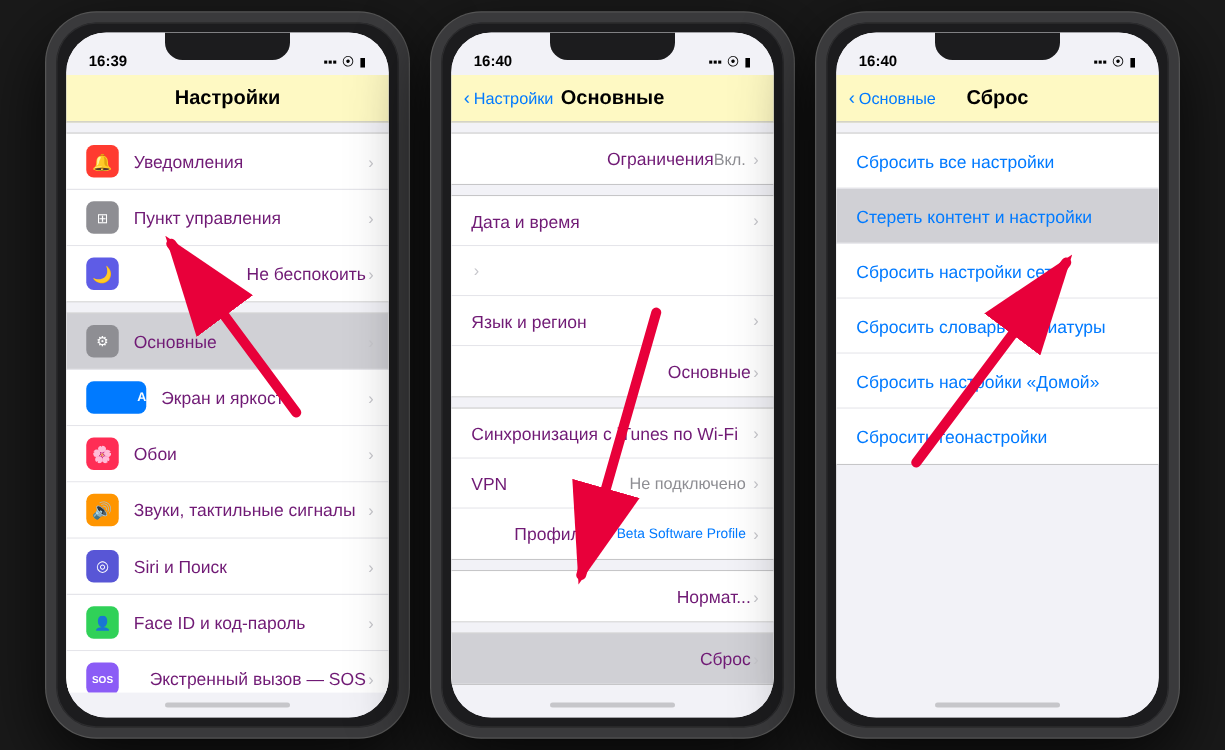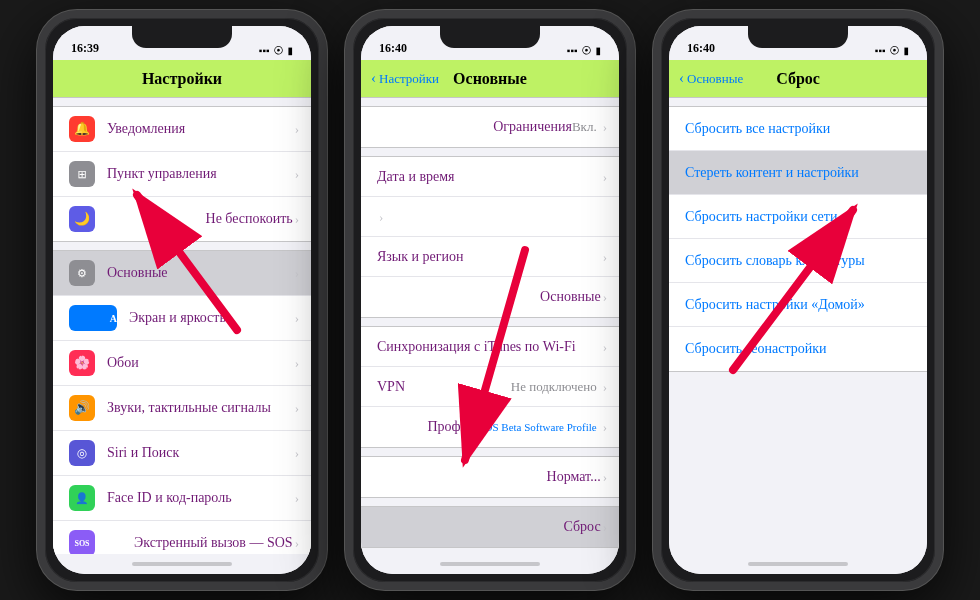--- a/index.html
+++ b/index.html
@@ -12,21 +12,20 @@
       justify-content: center;
       gap: 18px;
       font-family: -apple-system, 'SF Pro Display', 'Helvetica Neue', sans-serif;
       overflow: hidden;
     }
 
     .phone-wrapper {
       position: relative;
       width: 290px;
       height: 580px;
-      font-family: Liberation Serif, serif;
     }
 
     .phone-frame {
       position: absolute;
       top: 0; left: 0;
       width: 290px;
       height: 580px;
       background: #1c1c1e;
       border-radius: 40px;
       border: 8px solid #3a3a3c;
@@ -88,21 +87,21 @@
     }
 
     .status-icons span {
       font-size: 10px;
       color: #000;
     }
 
     
     .nav-bar {
       height: 38px;
-      background: #bef264;
+      background: #fef9c3;
       border-bottom: 1px solid #c6c6c8;
       display: flex;
       align-items: center;
       justify-content: center;
       position: relative;
       flex-shrink: 0;
     }
 
     .nav-bar .nav-title {
       font-size: 16px;

